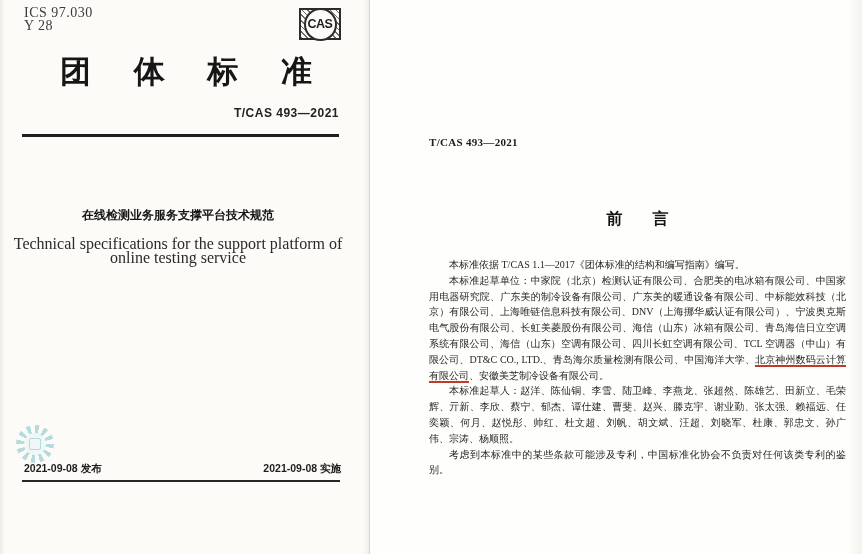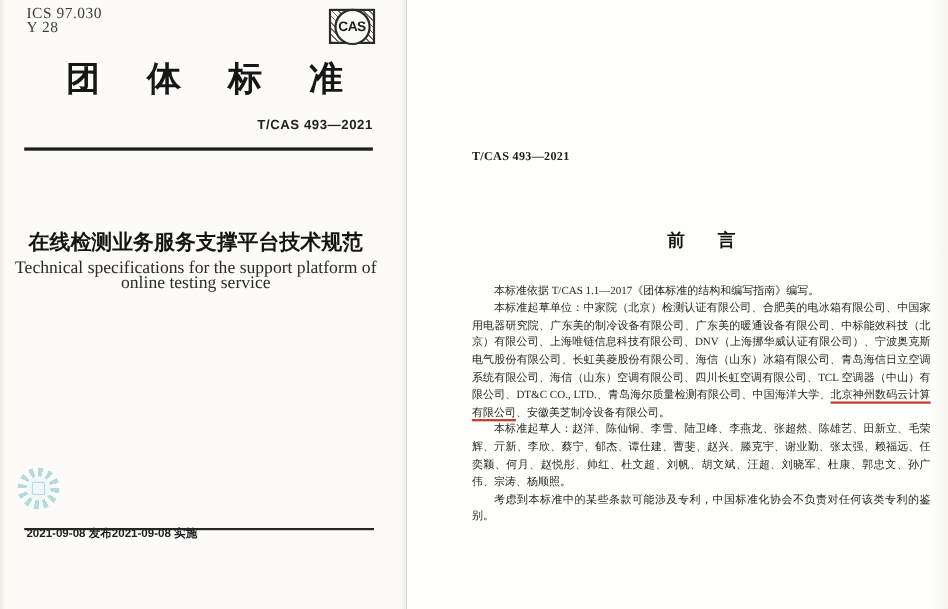--- a/index.html
+++ b/index.html
@@ -45,44 +45,43 @@
     font-size:31px;font-weight:bold;line-height:1;color:#161616;
   }
   .cover-designation{
     position:absolute;right:30px;top:106px;
     font-family:"Liberation Sans","DejaVu Sans",sans-serif;
     font-weight:bold;font-size:12px;letter-spacing:0.5px;color:#222;
   }
   .rule-top{position:absolute;left:22px;top:134px;width:317px;height:2.5px;background:#1e1e1e;}
   .main-title-zh{
     position:absolute;left:0;top:207px;width:356px;text-align:center;
-    font-size:19px;font-weight:bold;letter-spacing:0px;color:#141414;
+    font-size:12px;font-weight:bold;letter-spacing:0px;color:#141414;
   }
   .main-title-en{
     position:absolute;left:0;top:237px;width:356px;text-align:center;
     font-size:16px;line-height:14px;color:#2a2a2a;
   }
   .stamp{
     position:absolute;left:16px;top:425px;width:38px;height:38px;border-radius:50%;
     background:repeating-conic-gradient(var(--stamp-color) 0deg 14deg,transparent 14deg 30deg);
     opacity:0.85;display:flex;align-items:center;justify-content:center;
   }
   .stamp .stamp-core{
     width:22px;height:22px;border-radius:50%;background:#eef7f7;
     display:flex;align-items:center;justify-content:center;
   }
   .stamp .stamp-glyph{
     width:10px;height:10px;border:1.5px solid var(--stamp-color);border-radius:2px;
   }
   .date-row{
     position:absolute;left:24px;top:462px;width:317px;
-    display:flex;justify-content:flex-start;
+    display:flex;justify-content:space-between;
     font-weight:bold;font-size:10.5px;color:#1d1d1d;
     font-family:"Liberation Sans","DejaVu Sans",sans-serif;
-    margin-top:16px;
   }
   .rule-bottom{position:absolute;left:22px;top:480px;width:318px;height:1.5px;background:#262626;}
   .publisher-row{
     position:absolute;left:0;top:500px;width:356px;text-align:center;
     font-weight:bold;font-size:12.5px;color:#171717;letter-spacing:1px;
   }
   .publisher-row .gap{display:inline-block;width:11px;}
   
   .page-right{
     position:absolute;left:370px;top:0;width:492px;height:554px;

